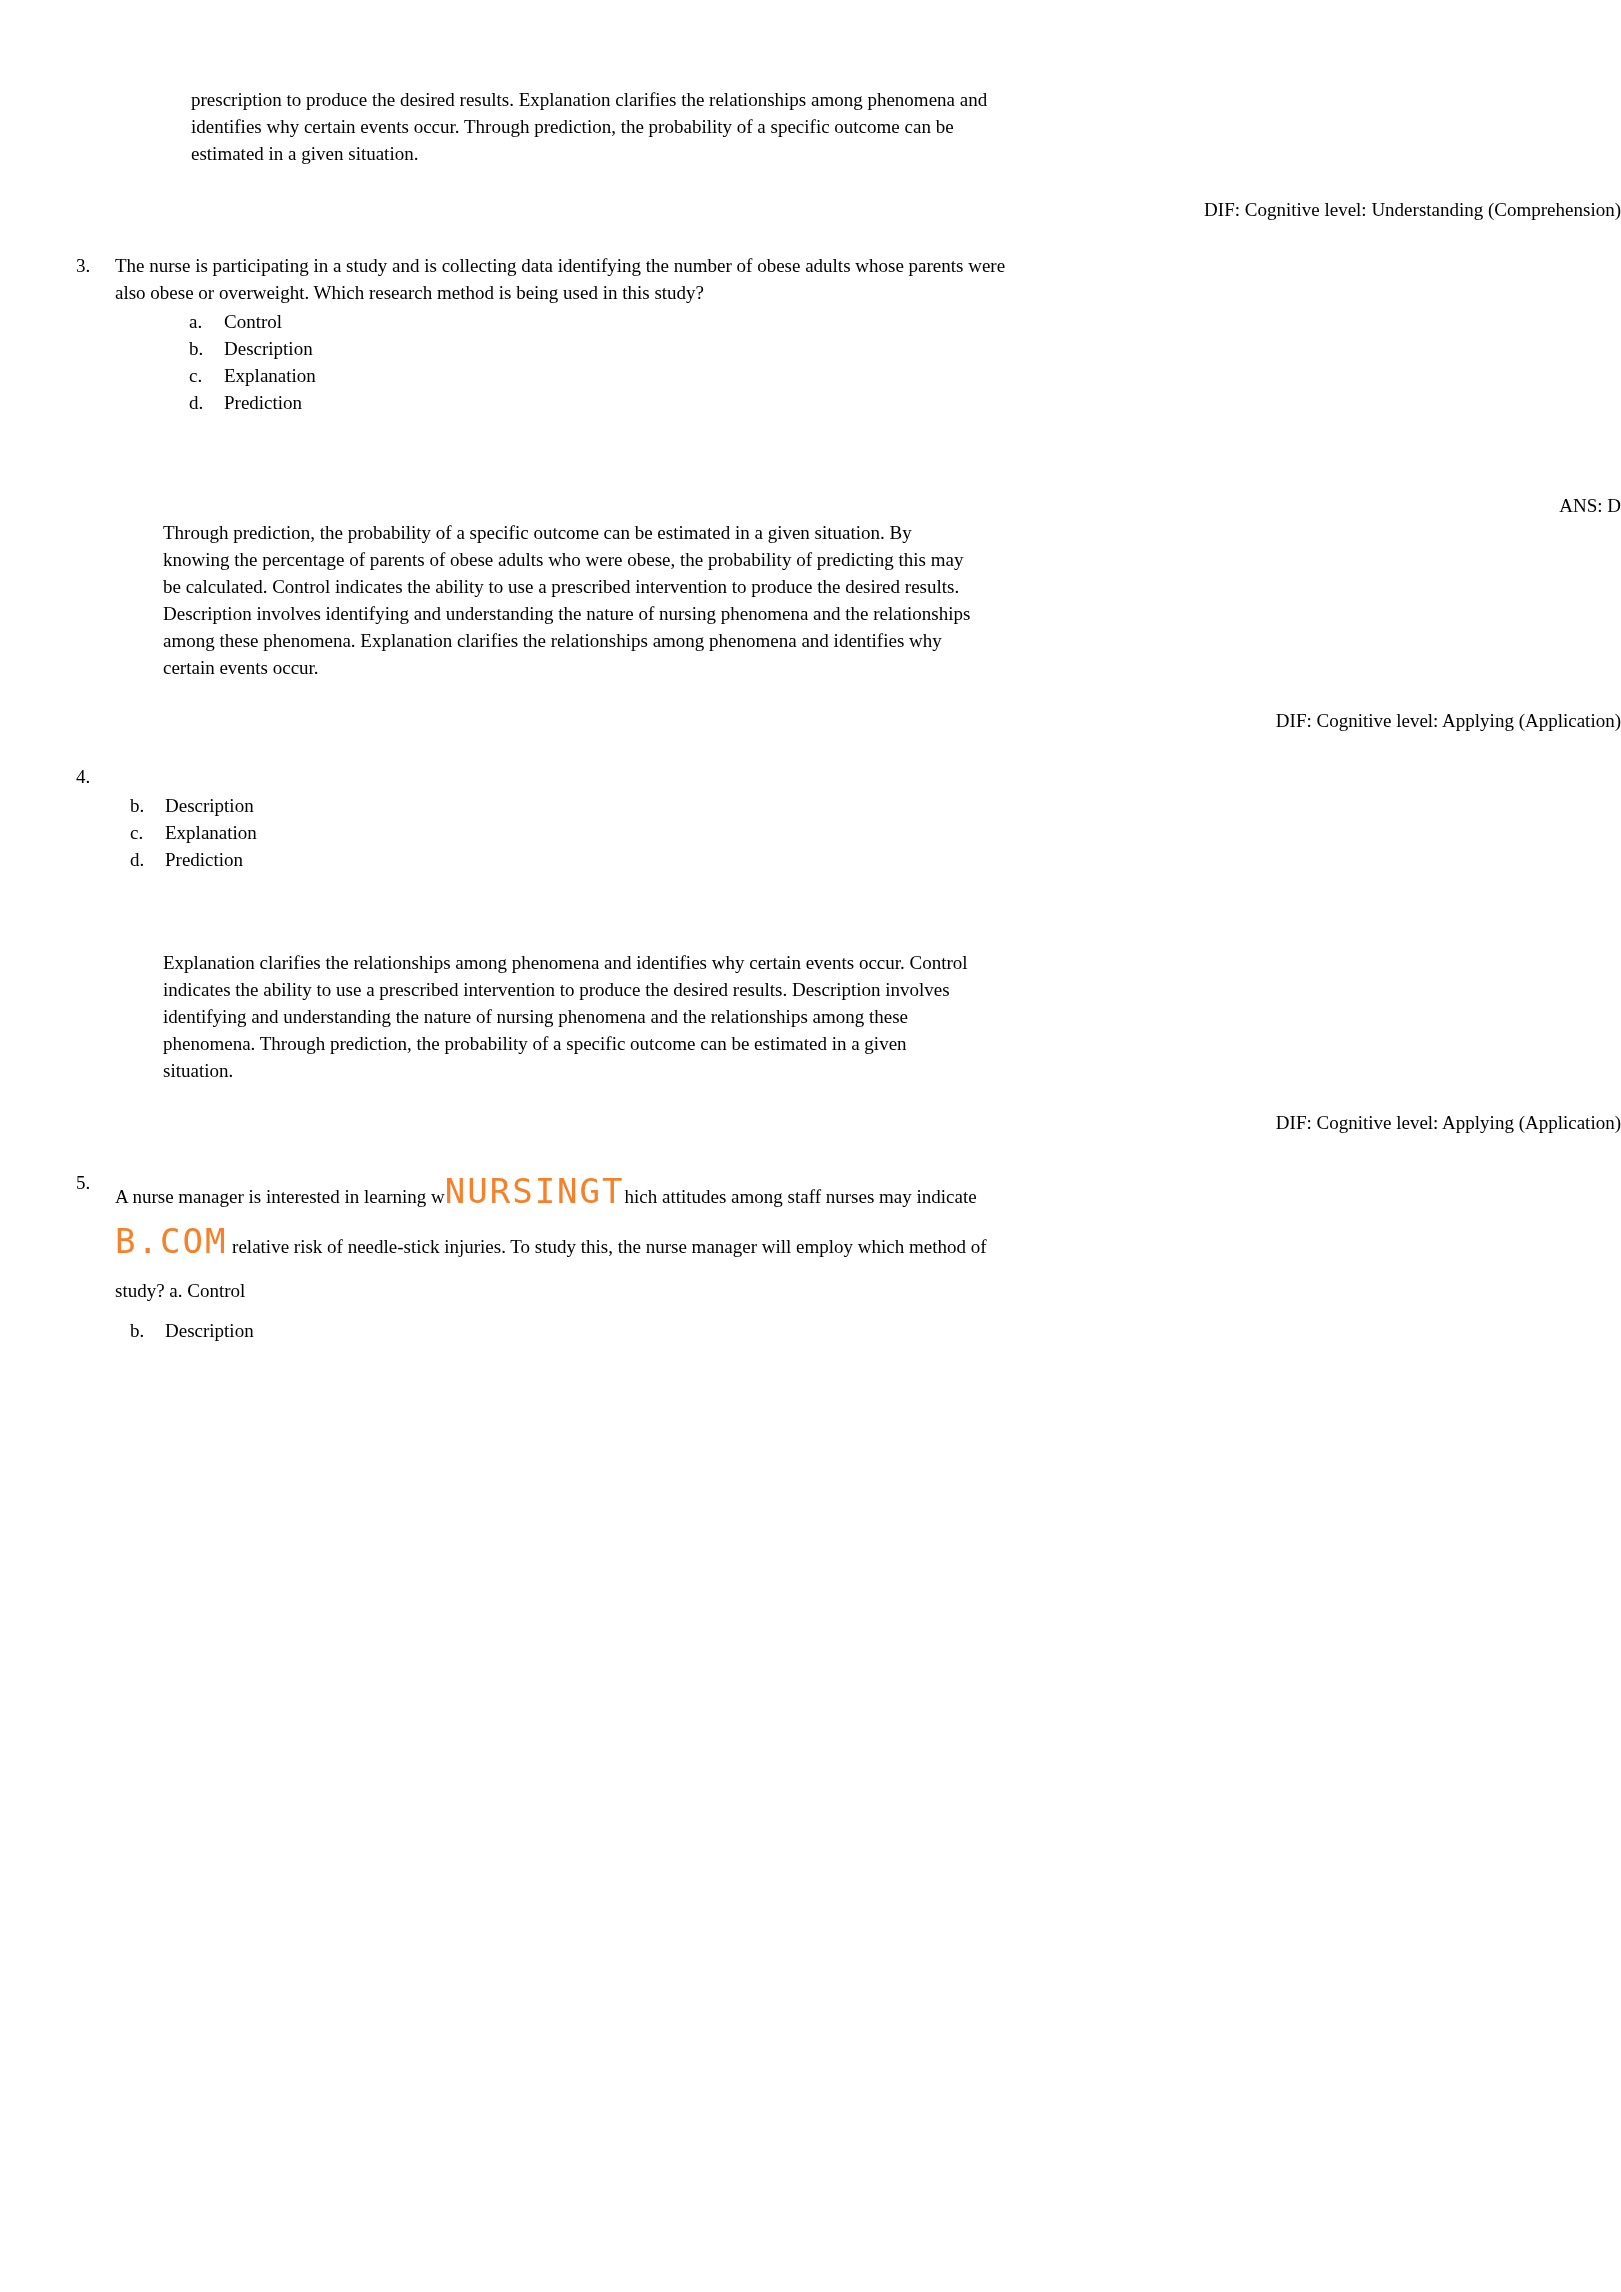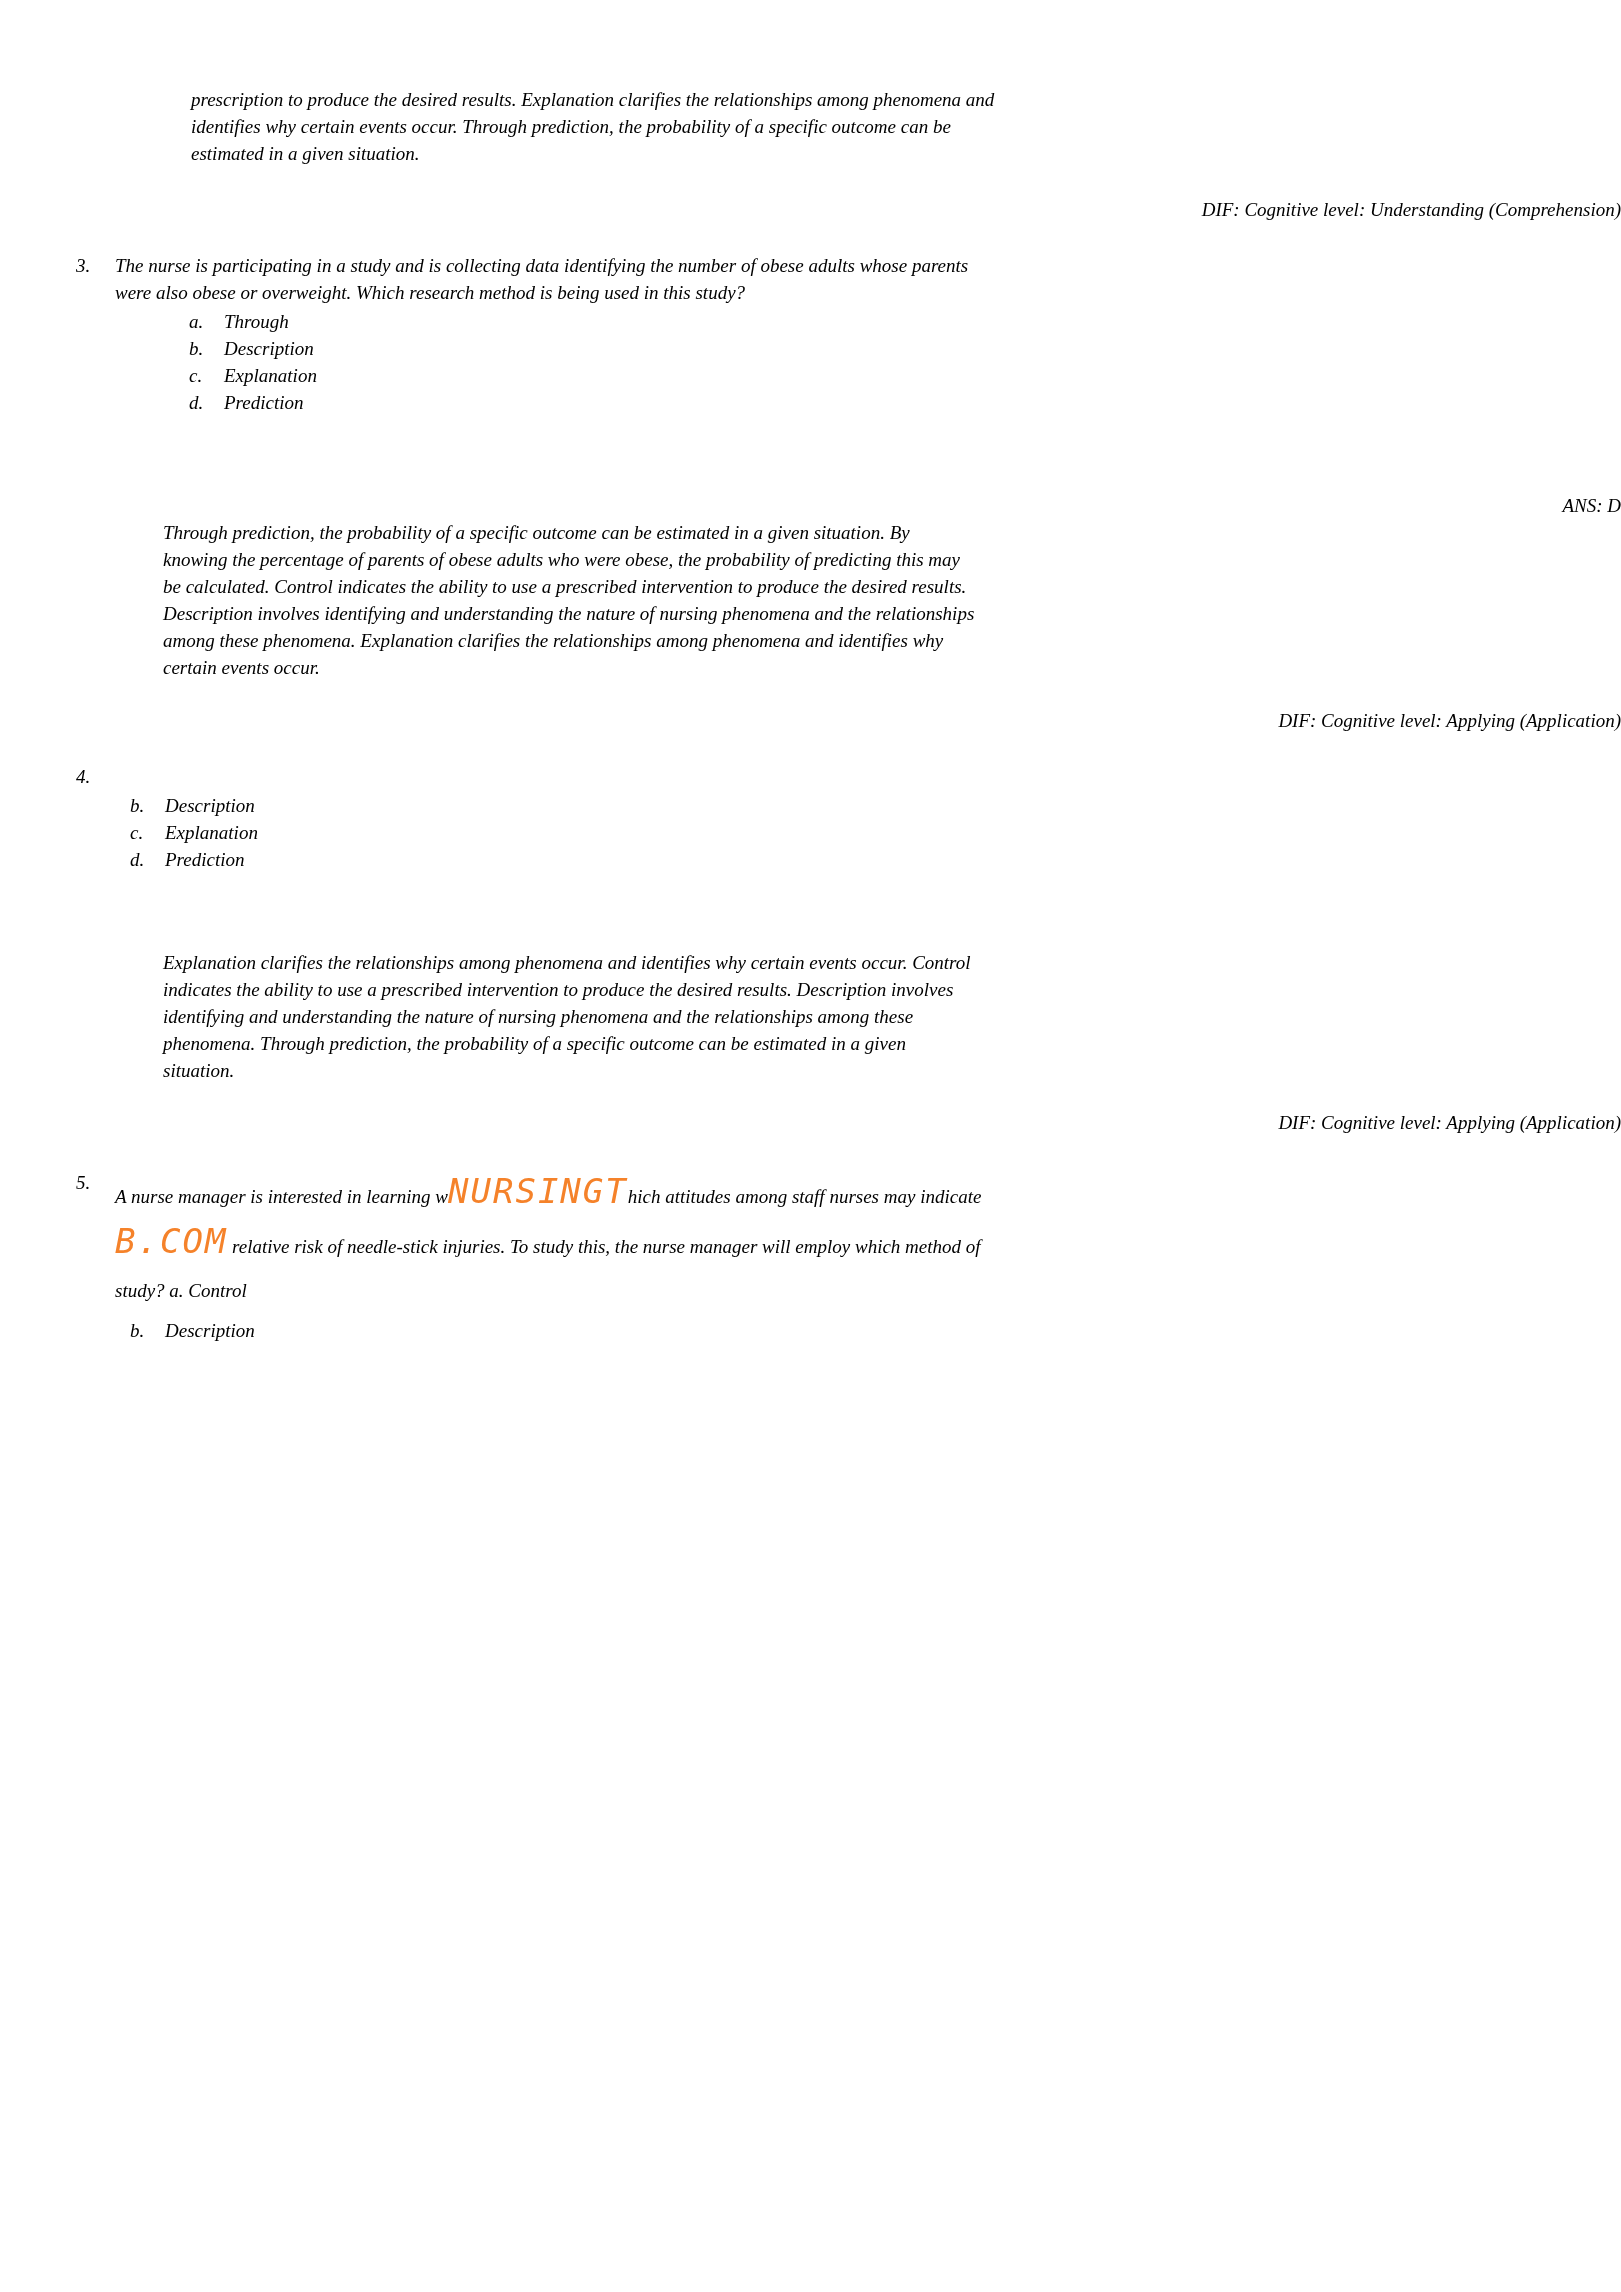--- a/index.html
+++ b/index.html
@@ -12,21 +12,20 @@
     width: 1621px;
     height: 1636px;
     box-sizing: border-box;
     padding: 86px 0 16px 76px;
     background: #ffffff;
     color: #000000;
     font-family: "Liberation Serif", "DejaVu Serif", serif;
     font-size: 19px;
     line-height: 27px;
     overflow: hidden;
-    font-style: italic;
   }
   p { margin: 0; }
   .indent-answer {
     margin-left: 115px;
     width: 814px;
   }
   .dif {
     margin-top: 29px;
     margin-left: 115px;
     text-align: right;
@@ -78,21 +77,21 @@
   <p class="dif">DIF: Cognitive level: Understanding (Comprehension)</p>
 
   <section class="question">
     <div class="q-row">
       <span class="q-num">3.</span>
       <p class="q-text">The nurse is participating in a study and is collecting data identifying the number of obese adults whose parents were also obese or overweight. Which research method is being used in this study?</p>
     </div>
     <div class="options deep">
       <div class="option">
         <span class="opt-letter">a.</span>
-        <span>Through</span>
+        <span>Control</span>
       </div>
       <div class="option">
         <span class="opt-letter">b.</span>
         <span>Description</span>
       </div>
       <div class="option">
         <span class="opt-letter">c.</span>
         <span>Explanation</span>
       </div>
       <div class="option">

